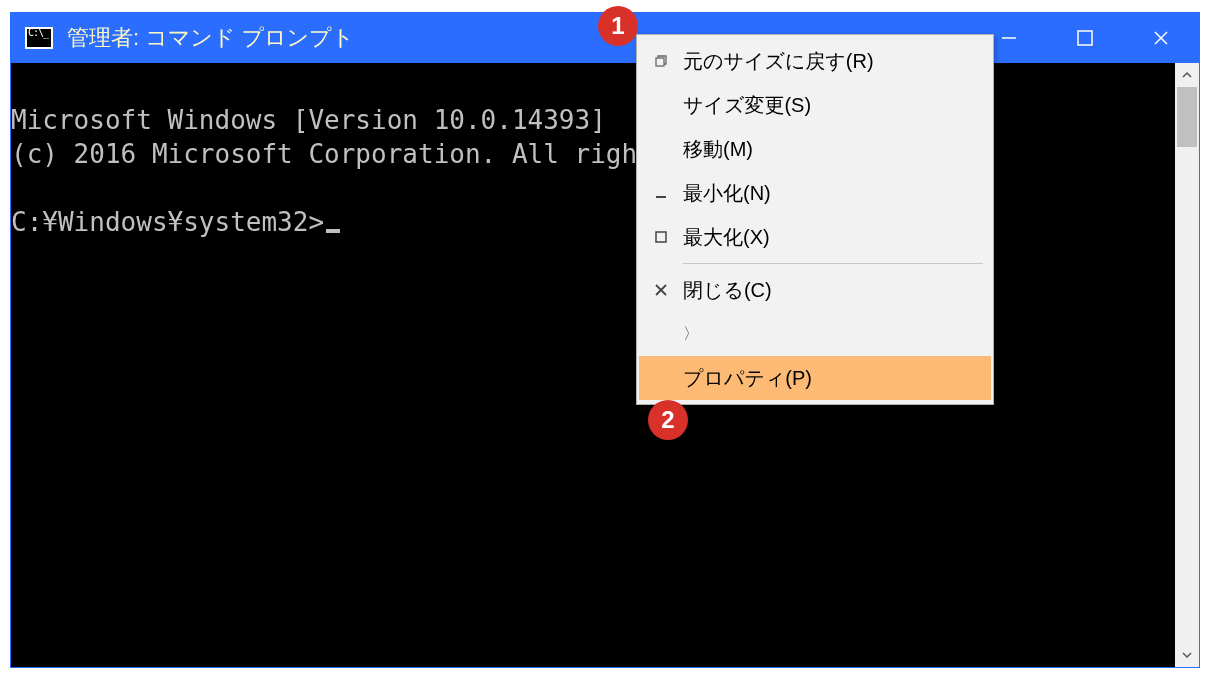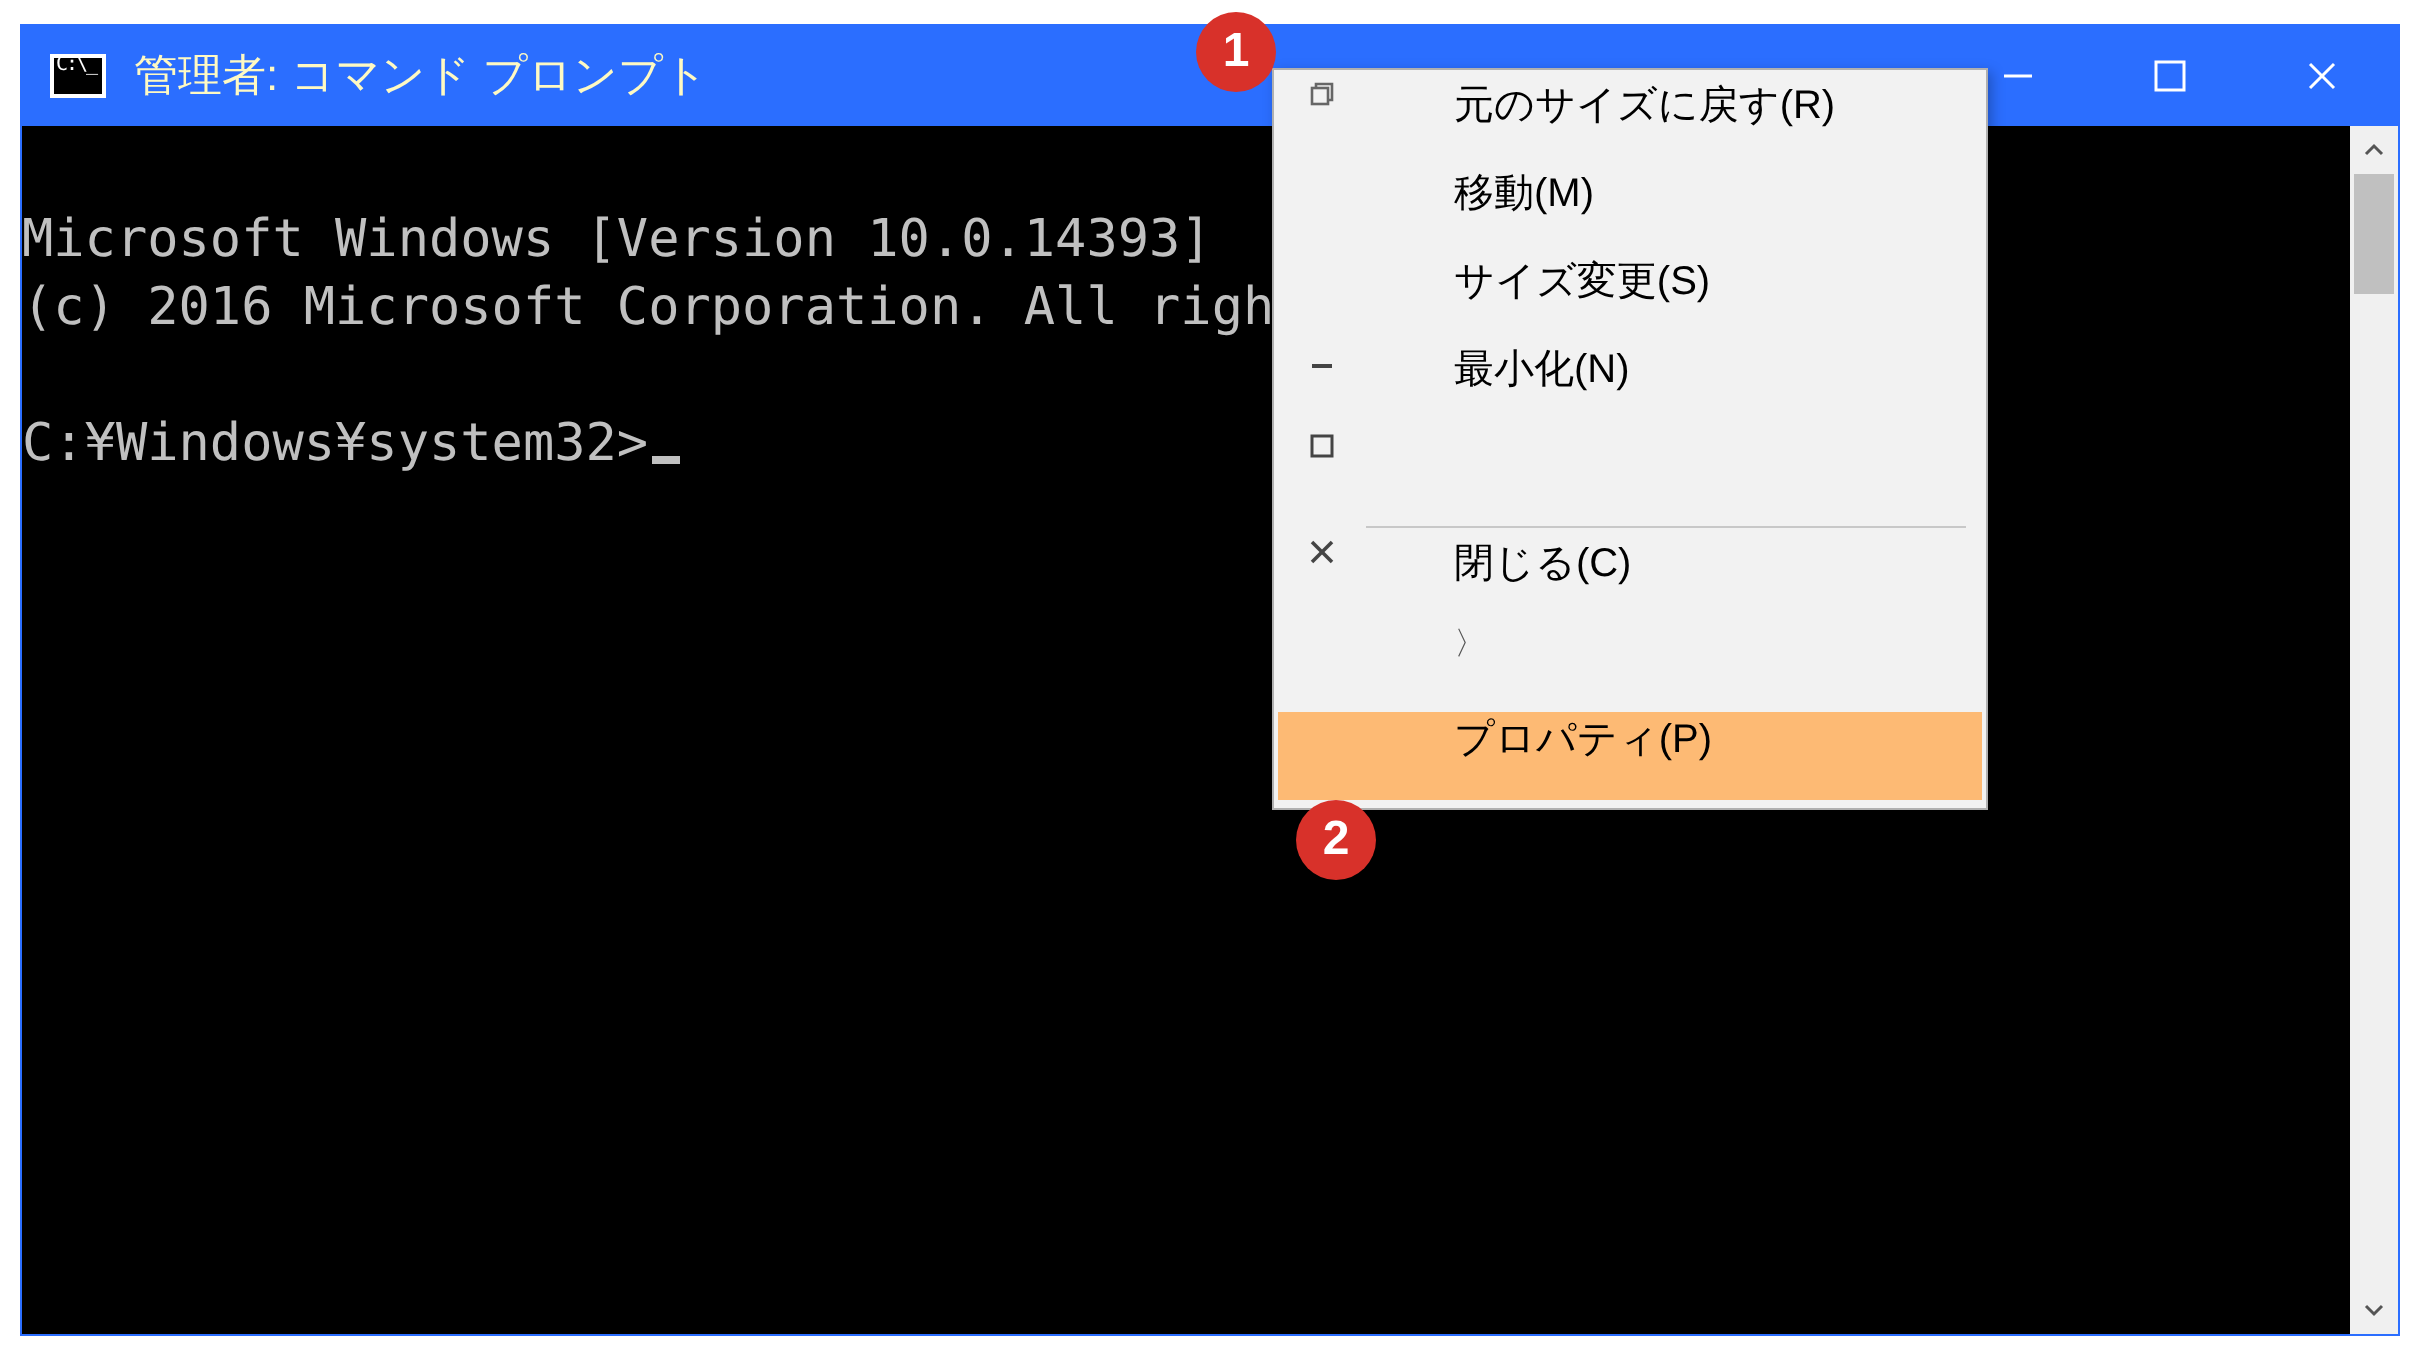--- a/index.html
+++ b/index.html
@@ -126,25 +126,24 @@
     width: 358px;
     background: #f2f2f2;
     border: 1px solid #b0b0b0;
     box-shadow: 2px 2px 6px rgba(0,0,0,0.25);
     padding: 4px 2px;
     font-size: 20px;
     color: #000;
   }
   .menu-item {
     display: flex;
-    align-items: flex-start;
+    align-items: center;
     height: 44px;
     padding-right: 18px;
     position: relative;
-    gap: 44px;
   }
   .menu-item.highlight {
     background: #fdba74;
   }
   .menu-icon {
     width: 44px;
     display: flex;
     align-items: center;
     justify-content: center;
     color: #444;
@@ -238,40 +237,41 @@
     <span class="menu-icon">
       <svg viewBox="0 0 16 16">
           <rect x="3" y="5" width="8" height="8" fill="none" stroke="#666" stroke-width="1.3"></rect>
           <polyline points="5,5 5,3 13,3 13,11 11,11" fill="none" stroke="#666" stroke-width="1.3"></polyline>
         </svg>
     </span>
     <span class="menu-label">元のサイズに戻す(R)</span>
   </div>
   <div class="menu-item">
     <span class="menu-icon"></span>
+    <span class="menu-label">サイズ変更(S)</span>
+  </div>
+  <div class="menu-item">
+    <span class="menu-icon"></span>
     <span class="menu-label">移動(M)</span>
   </div>
   <div class="menu-item">
-    <span class="menu-icon"></span>
-    <span class="menu-label">サイズ変更(S)</span>
-  </div>
-  <div class="menu-item">
     <span class="menu-icon">
       <svg viewBox="0 0 16 16">
           <line x1="3" y1="12" x2="13" y2="12" stroke="#444" stroke-width="2"></line>
         </svg>
     </span>
     <span class="menu-label">最小化(N)</span>
   </div>
   <div class="menu-item">
     <span class="menu-icon">
       <svg viewBox="0 0 16 16">
           <rect x="3" y="3" width="10" height="10" fill="none" stroke="#444" stroke-width="1.5"></rect>
         </svg>
     </span>
+    <span class="menu-label">最大化(X)</span>
   </div>
   <div class="menu-separator"></div>
   <div class="menu-item">
     <span class="menu-icon">
       <svg viewBox="0 0 16 16">
           <line x1="3" y1="3" x2="13" y2="13" stroke="#444" stroke-width="1.8"></line>
           <line x1="13" y1="3" x2="3" y2="13" stroke="#444" stroke-width="1.8"></line>
         </svg>
     </span>
     <span class="menu-label">閉じる(C)</span>

